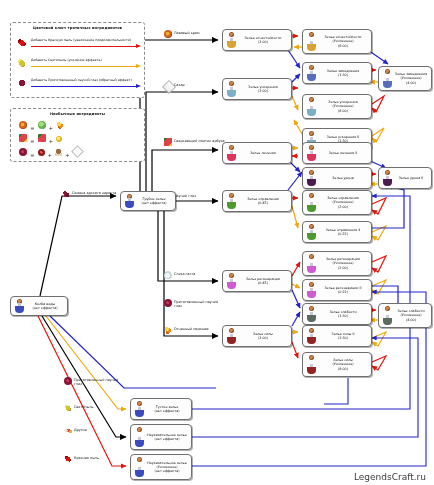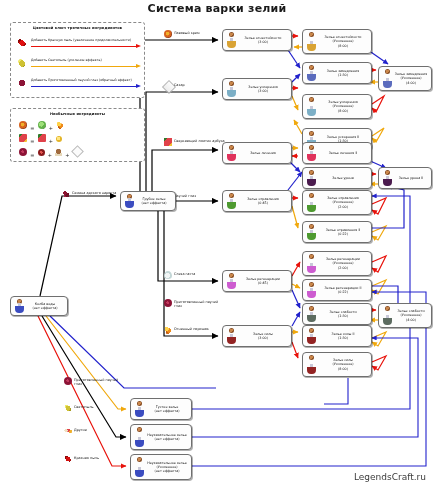--- a/index.html
+++ b/index.html
@@ -100,21 +100,20 @@
     position:absolute;right:8px;bottom:3px;
     font-size:9px;color:#3b3b3b;font-weight:500;
     font-family:"DejaVu Sans","Liberation Sans",sans-serif;
   }
 </style>
 </head>
 <body>
 
 <div id="stage">
 
-  <div class="title">Система варки зелий</div>
 
   <svg id="wires" viewBox="0 0 434 485">
     <defs>
       <marker id="ah-red" markerWidth="5" markerHeight="5" refX="4.2" refY="2.2" orient="auto">
         <path d="M0,0 L4.6,2.2 L0,4.4 z" fill="#e8120b"></path>
       </marker>
       <marker id="ah-org" markerWidth="5" markerHeight="5" refX="4.2" refY="2.2" orient="auto">
         <path d="M0,0 L4.6,2.2 L0,4.4 z" fill="#f0a80c"></path>
       </marker>
       <marker id="ah-blu" markerWidth="5" markerHeight="5" refX="4.2" refY="2.2" orient="auto">

